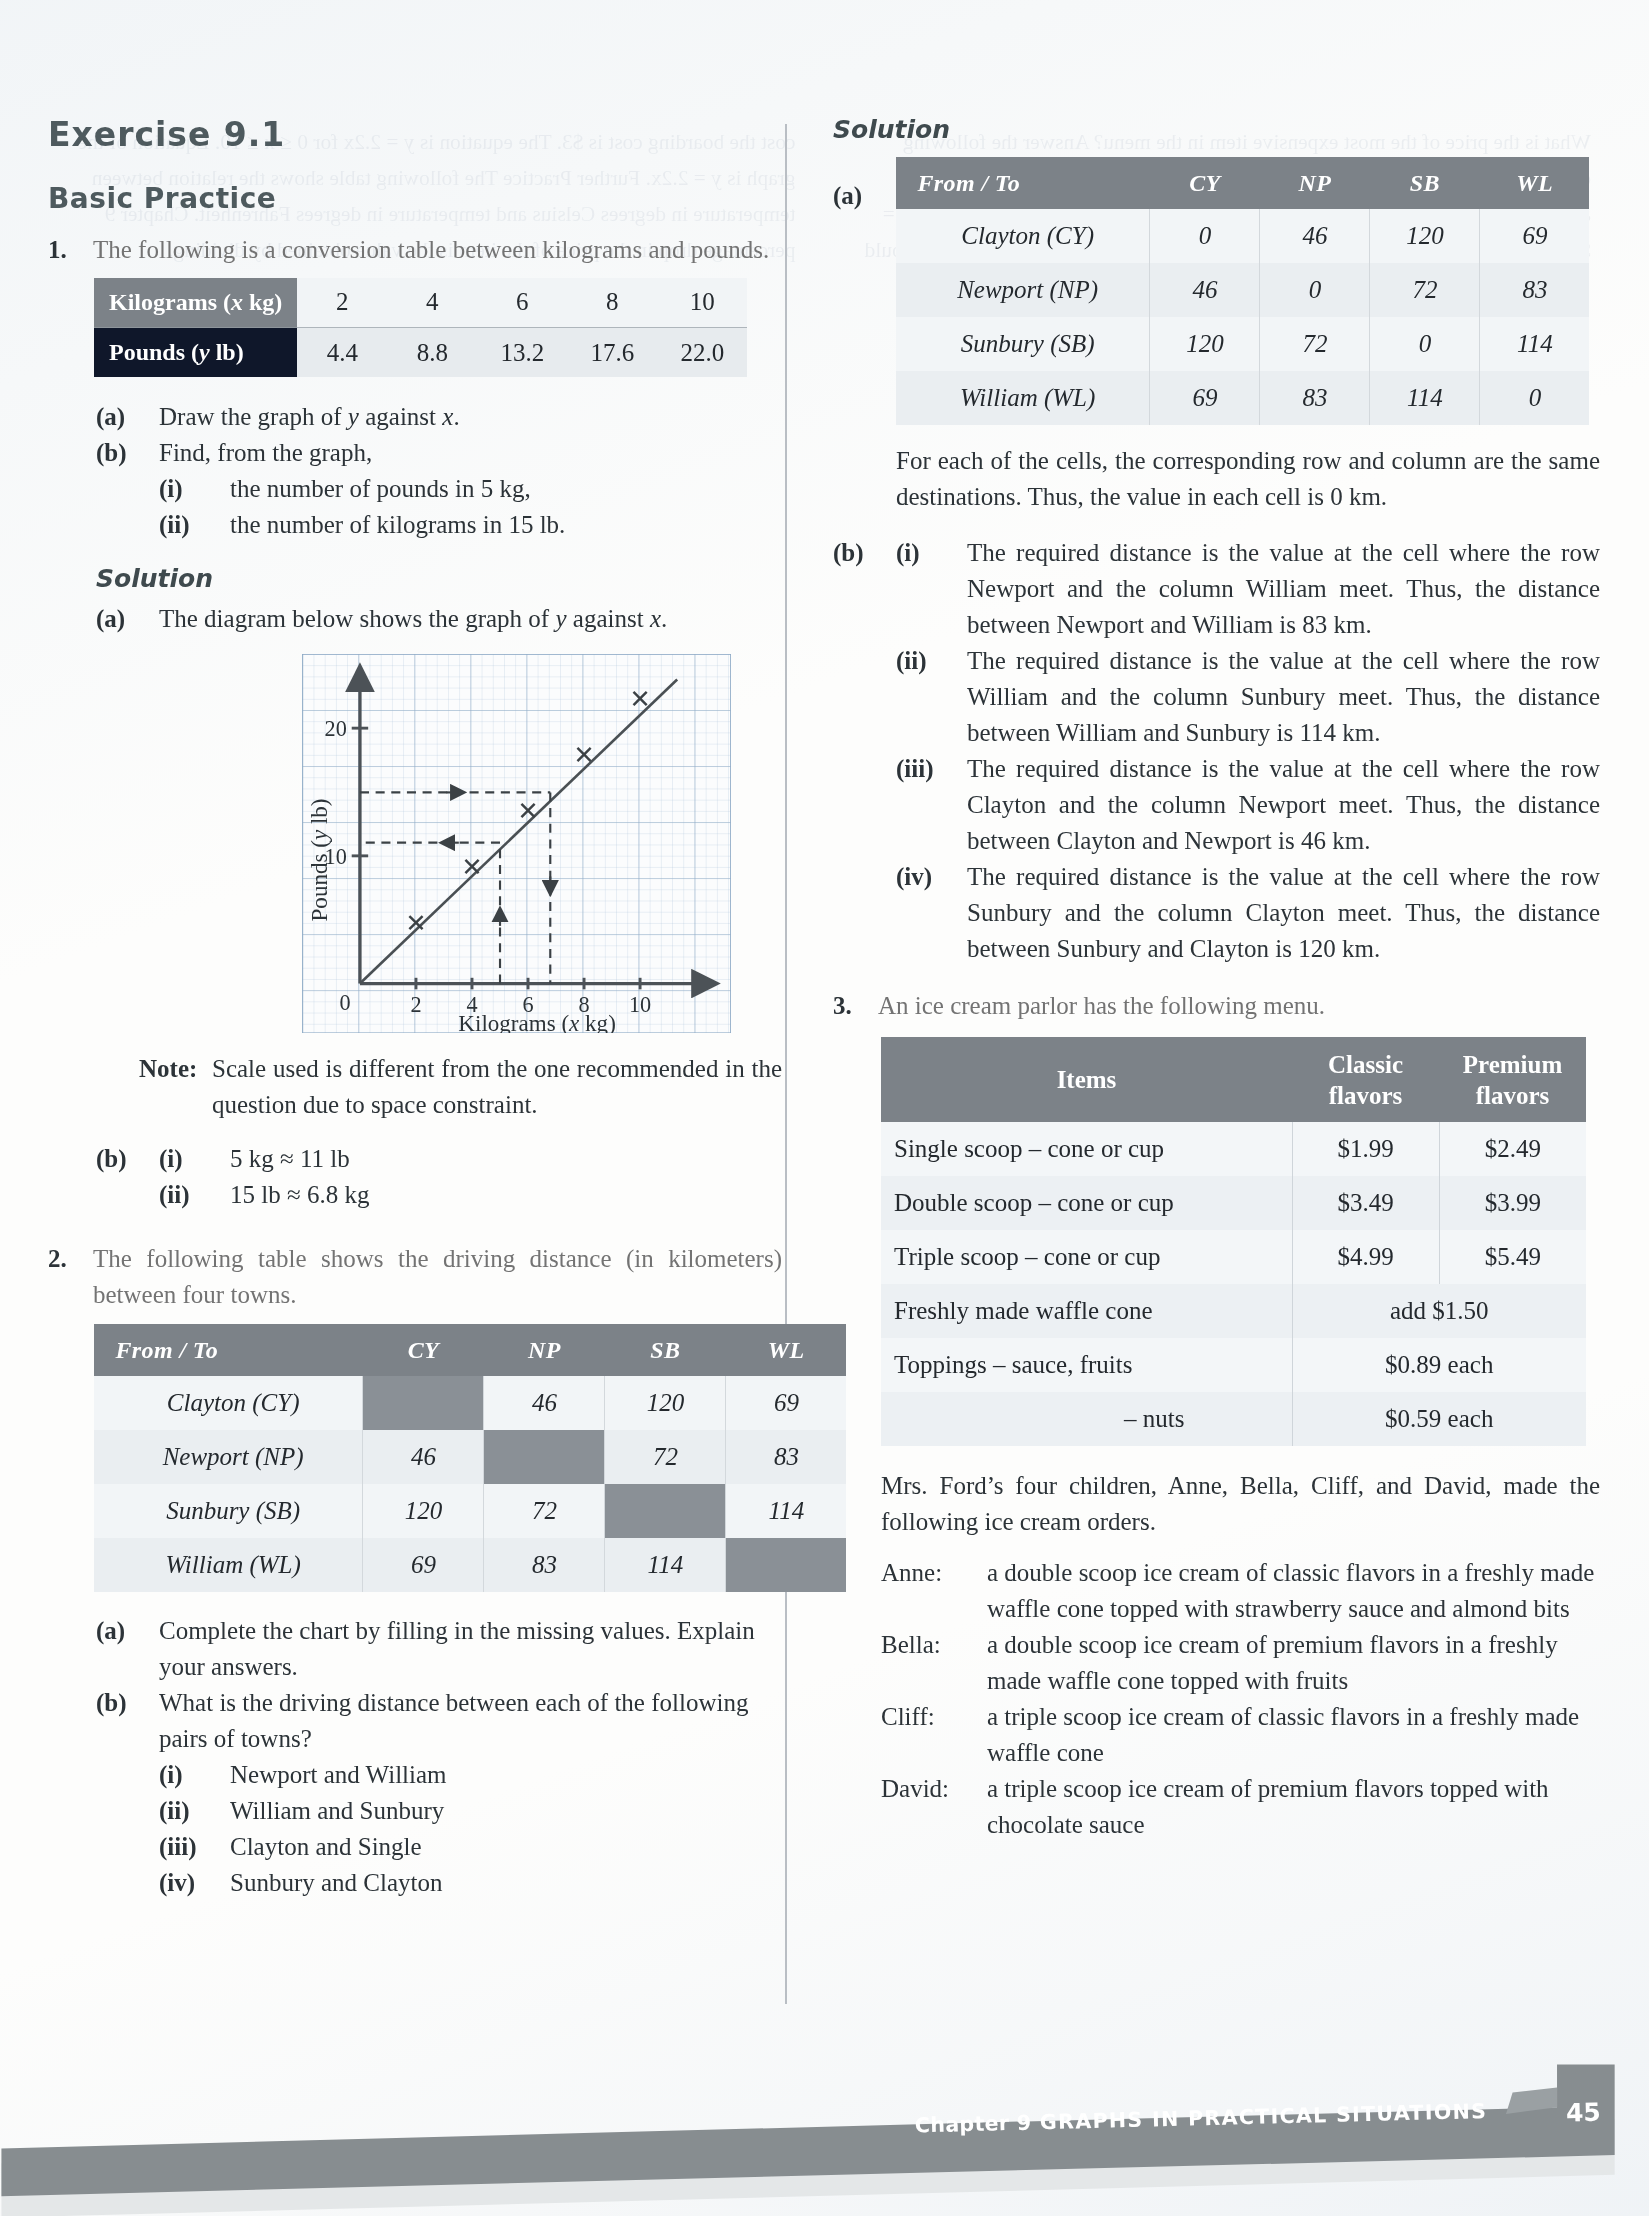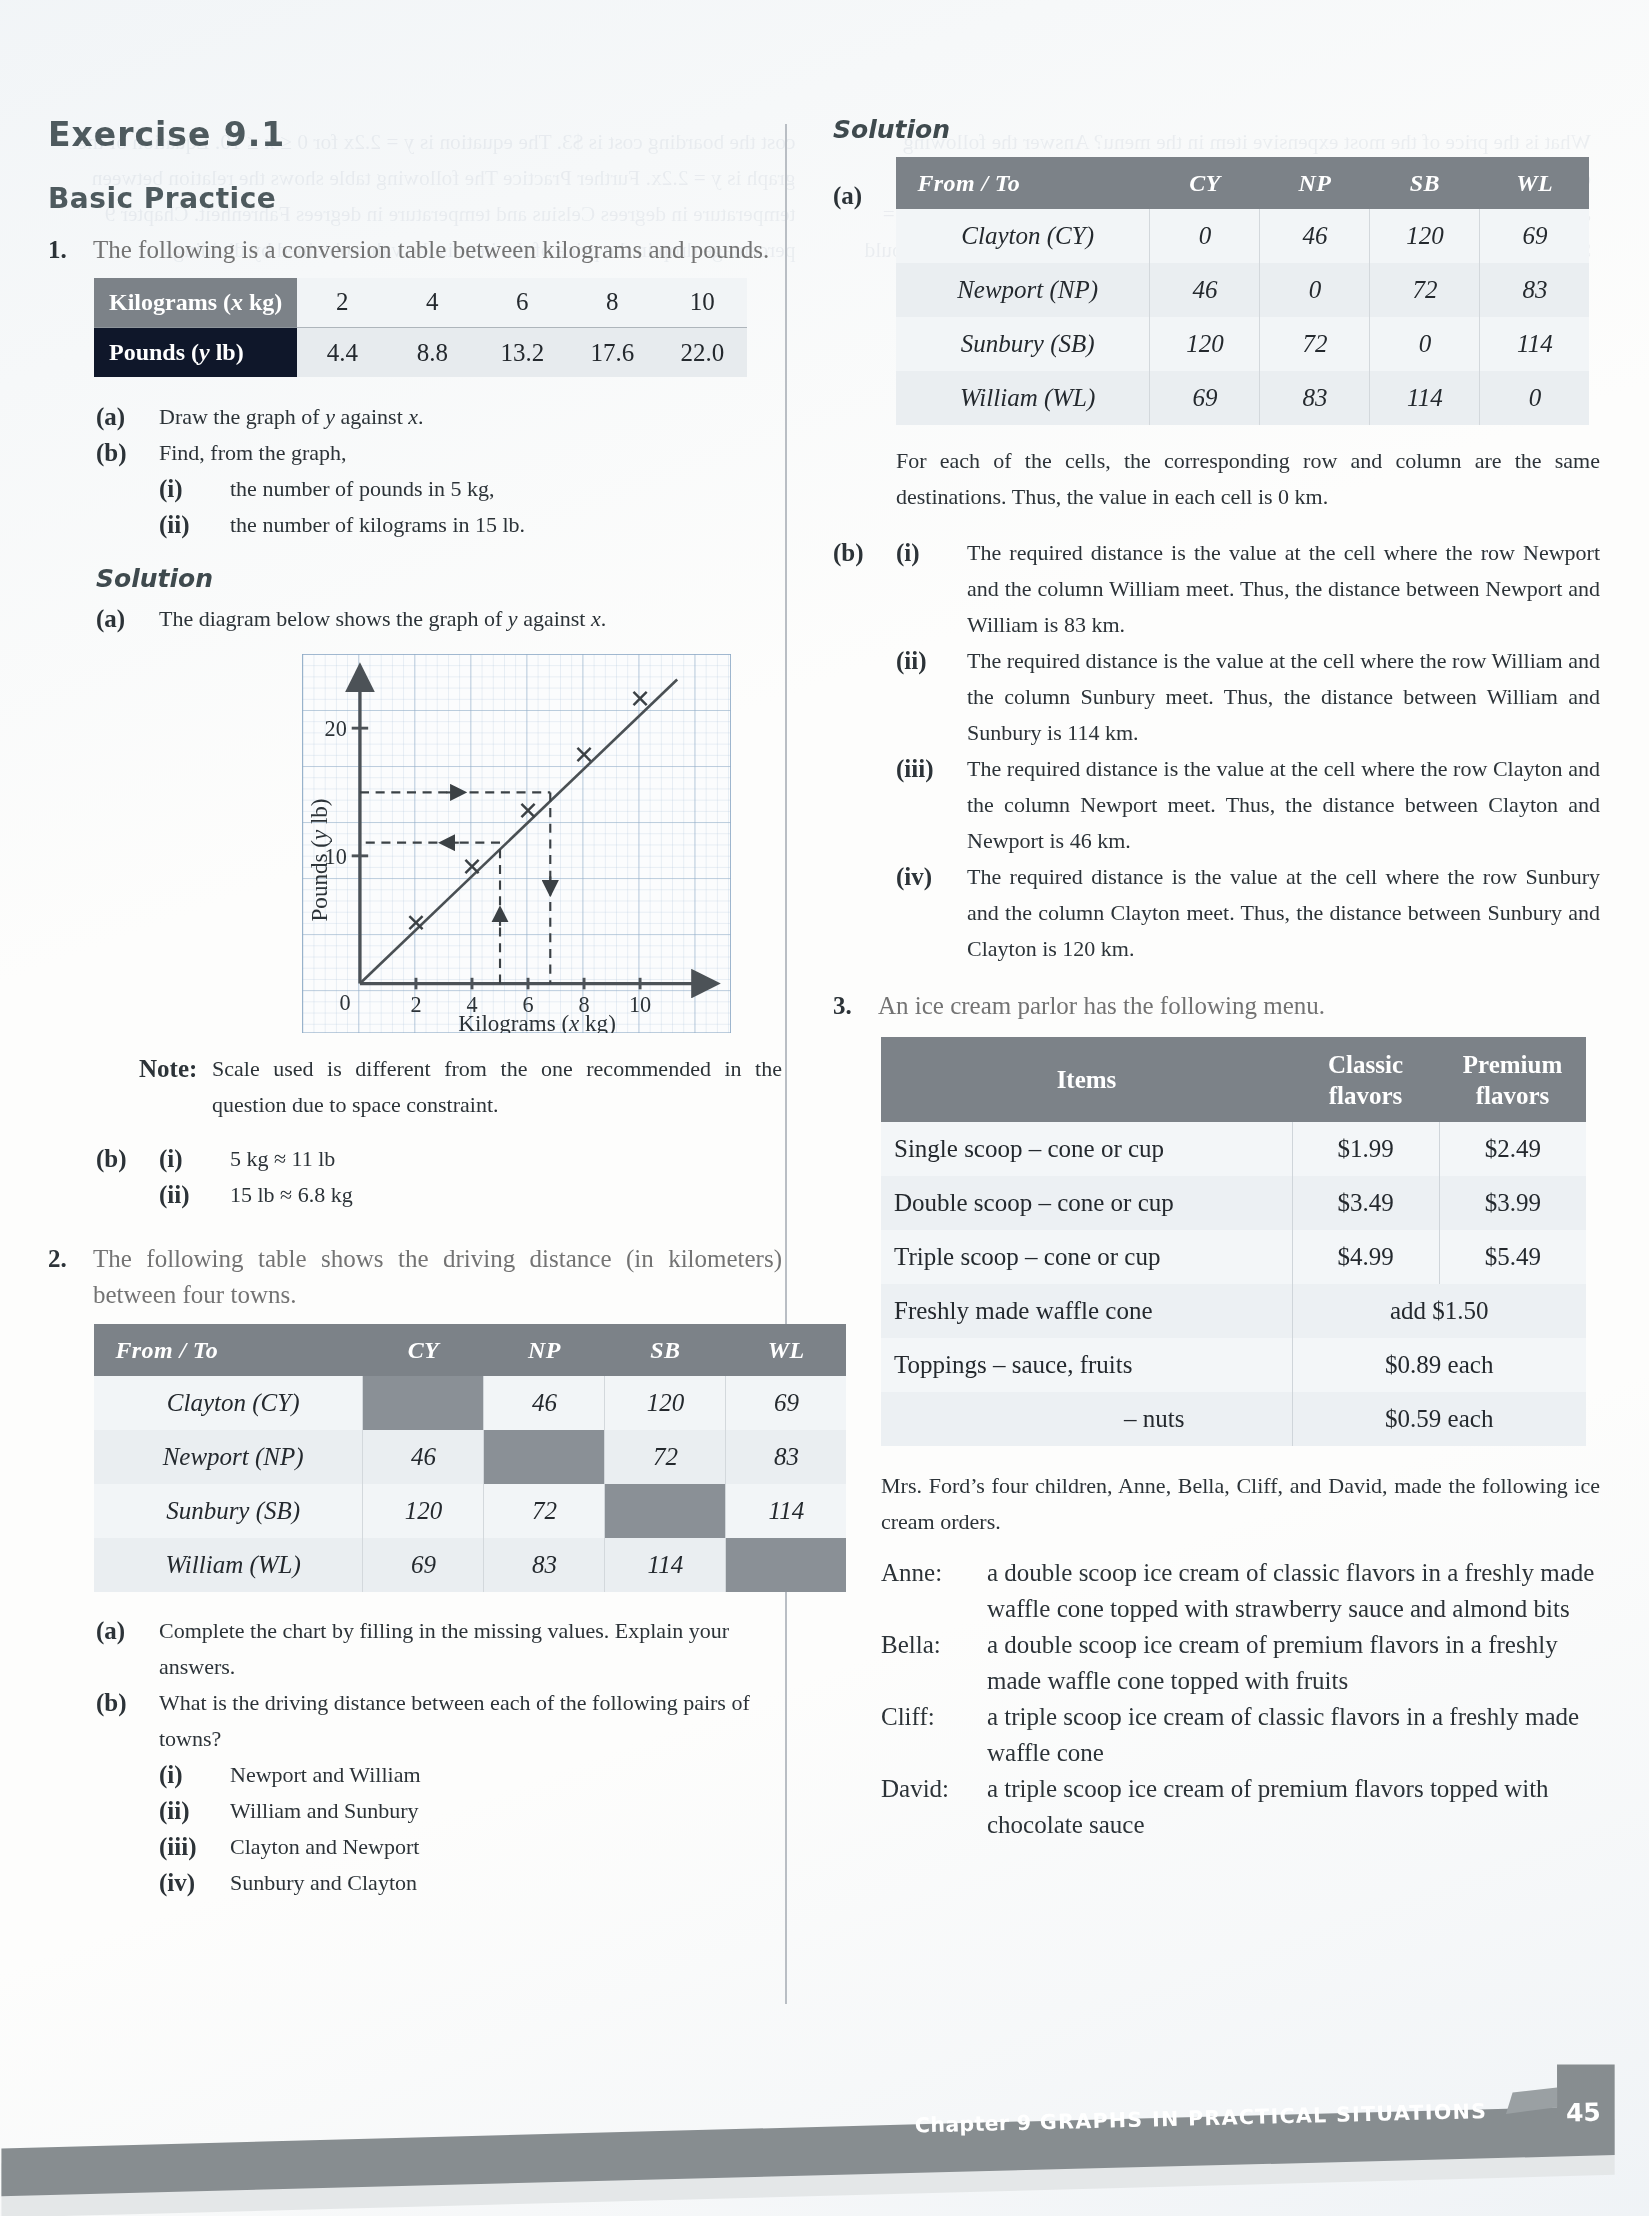--- a/index.html
+++ b/index.html
@@ -61,21 +61,21 @@
   }
 
   .qrow { display:flex; align-items:flex-start; margin-bottom:1.6px; }
   .qnum { font-weight:bold; font-size:25px; color:#2c3338; width:45px; flex:0 0 45px; line-height:36px; }
   .qbody { font-size:25px; line-height:36px; color:#737373; flex:1; text-align:justify; }
 
   .lrow { display:flex; align-items:flex-start; }
   .lab  { flex:0 0 auto; font-size:25px; line-height:36px; color:#2c3338; font-weight:bold; }
   .lab.w76 { width:63px; }
   .lab.w86 { width:71px; }
-  .ltext{ flex:1; font-size:22px; line-height:36px; color:#2c3338; }
+  .ltext{ flex:1; font-size:25px; line-height:36px; color:#2c3338; }
   .ltext.just { text-align:justify; }
   .indent58 { margin-left:48px; }
   .indent76 { margin-left:63px; }
 
   i.math { font-style:italic; }
 
   
   .conv { margin:10px 0 21.4px 46px; border-collapse:collapse; }
   .conv th {
     background:#7c8288; color:#fff; font-weight:bold; font-size:24px;
@@ -399,21 +399,21 @@
           <div class="lrow">
             <div class="lab w86">(i)</div>
             <div class="ltext">Newport and William</div>
           </div>
           <div class="lrow">
             <div class="lab w86">(ii)</div>
             <div class="ltext">William and Sunbury</div>
           </div>
           <div class="lrow">
             <div class="lab w86">(iii)</div>
-            <div class="ltext">Clayton and Newport</div>
+            <div class="ltext">Clayton and Single</div>
           </div>
           <div class="lrow">
             <div class="lab w86">(iv)</div>
             <div class="ltext">Sunbury and Clayton</div>
           </div>
         </div>
       </div>
 
     </div>
 

